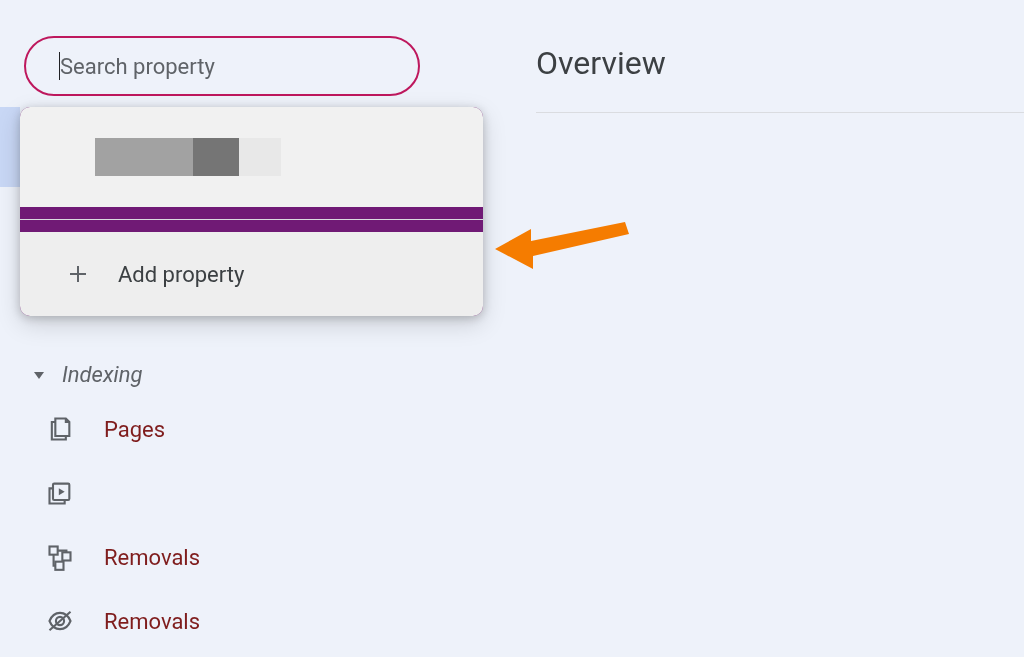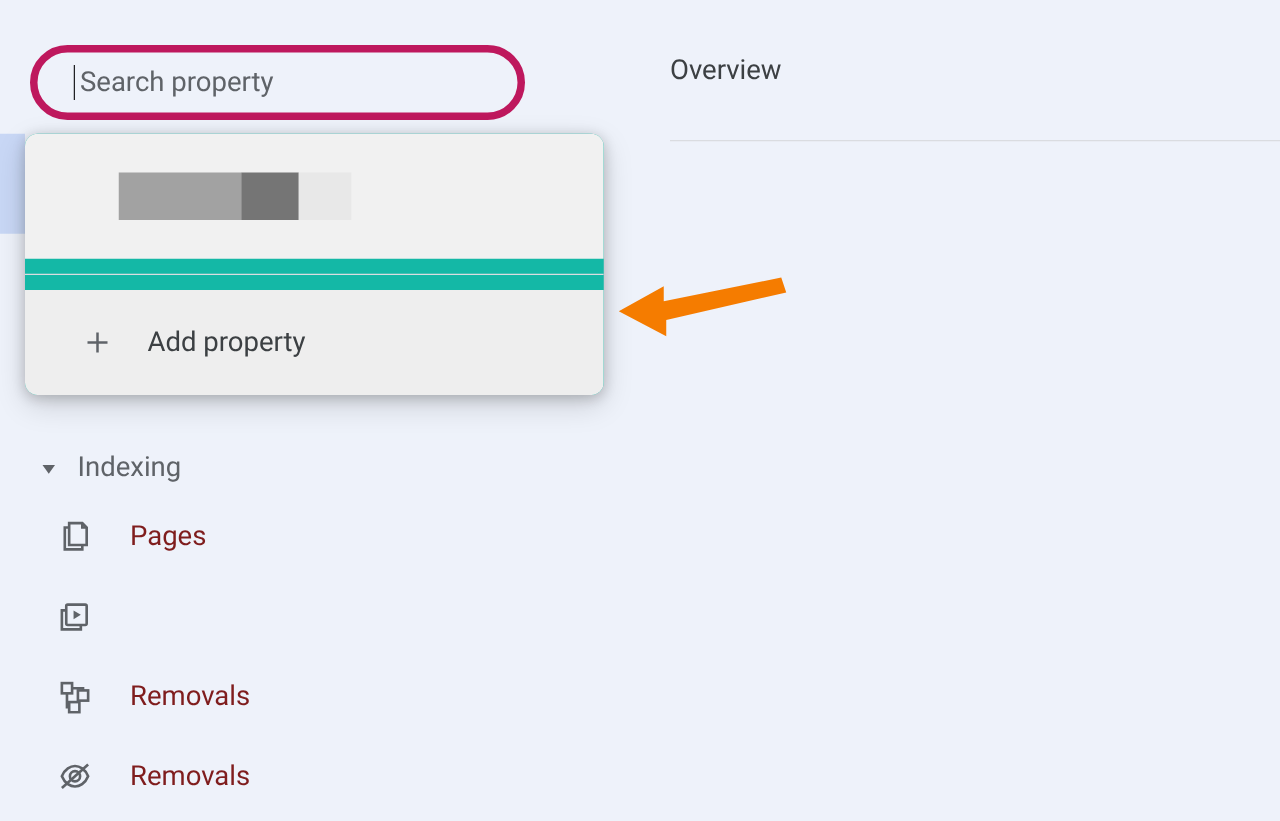--- a/index.html
+++ b/index.html
@@ -16,21 +16,21 @@
       position: relative;
     }
     .search-container {
       position: absolute;
       top: 36px;
       left: 24px;
     }
     .search-input {
       width: 396px;
       height: 60px;
-      border: 6px solid #be185d;
+      border: 2px solid #be185d;
       border-radius: 30px;
       background: transparent;
       padding: 0 34px;
       font-size: 22px;
       color: #5f6368;
       outline: none;
     }
     .search-input::placeholder {
       color: #5f6368;
     }
@@ -40,21 +40,21 @@
       top: 16px;
       width: 1px;
       height: 28px;
       background: #202124;
     }
     .dropdown-panel {
       position: absolute;
       top: 107px;
       left: 20px;
       width: 463px;
-      background: #14b8a6;
+      background: #701a75;
       border-radius: 10px;
       box-shadow: 0 2px 10px rgba(0,0,0,0.2), 0 8px 24px rgba(0,0,0,0.15);
       overflow: hidden;
     }
     .property-item {
       height: 100px;
       background: #f1f1f1;
       display: flex;
       align-items: center;
       padding-left: 75px;
@@ -98,20 +98,21 @@
       width: 370px;
     }
     .section-header {
       display: flex;
       align-items: center;
       gap: 16px;
       padding: 10px 8px;
       color: #5f6368;
       font-size: 22px;
       cursor: pointer;
+      font-style: italic;
     }
     .caret-icon svg {
       width: 14px;
       height: 14px;
       display: block;
     }
     .nav-item {
       display: flex;
       align-items: center;
       gap: 30px;
@@ -130,21 +131,21 @@
     }
     .nav-icon svg {
       width: 28px;
       height: 28px;
       display: block;
     }
     .main-title {
       position: absolute;
       top: 44px;
       left: 536px;
-      font-size: 22px;
+      font-size: 32px;
       font-weight: 400;
       color: #3c4043;
     }
     .title-divider {
       position: absolute;
       top: 112px;
       left: 536px;
       width: 488px;
       height: 1px;
       background: #dadce0;

